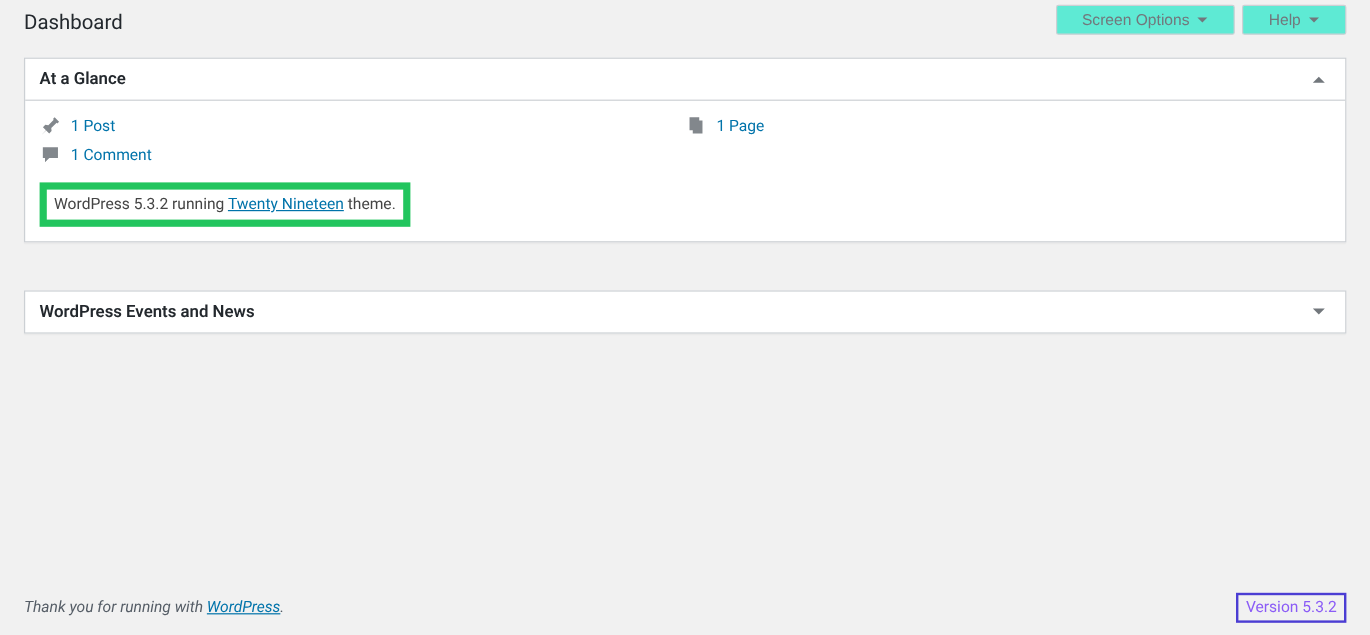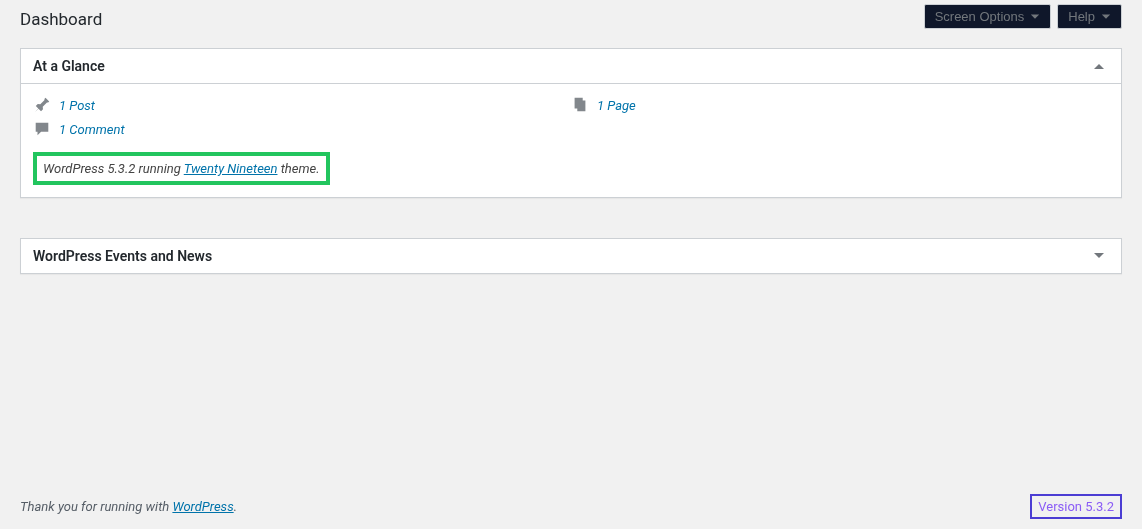--- a/index.html
+++ b/index.html
@@ -15,23 +15,23 @@
   }
   .top-buttons {
     position: absolute;
     top: 4px;
     right: 20px;
     display: flex;
     gap: 6px;
   }
   .top-btn {
     border: 1px solid #ccd0d4;
-    background: #0f172a;
+    background: #5eead4;
     color: #72777c;
-    padding: 4px 10px;
+    padding: 4px 21px;
     font-size: 13px;
     border-radius: 2px;
     display: flex;
     align-items: center;
     gap: 6px;
     cursor: pointer;
   }
   .top-btn svg { width: 10px; height: 10px; fill: #72777c; }
 
   h1.page-title {
@@ -67,32 +67,32 @@
     font-size: 14px;
     font-weight: 600;
     color: #23282d;
   }
   .toggle {
     width: 20px; height: 20px; display:flex; align-items:center; justify-content:center;
     color:#72777c; cursor:pointer;
   }
   .toggle svg { width: 12px; height: 12px; fill: #72777c; }
 
-  .glance-body { padding: 12px; font-style: italic; }
+  .glance-body { padding: 12px; }
   .glance-row { display:flex; margin-bottom: 6px; }
   .glance-item {
     display:flex; align-items:center; gap:8px; width: 50%;
     color:#0073aa; font-size:13px;
   }
   .glance-item a { color:#0073aa; text-decoration:none; }
   .glance-icon { width:18px; height:18px; fill:#82878c; }
 
   .version-box {
     margin-top: 8px;
-    border:4px solid #22c55e;
+    border:6px solid #22c55e;
     padding: 5px 6px;
     display:inline-block;
     font-size:13px;
     color:#444;
   }
   .version-box a { color:#0073aa; text-decoration: underline; }
 
   .footer {
     position:absolute;
     bottom: 10px;

